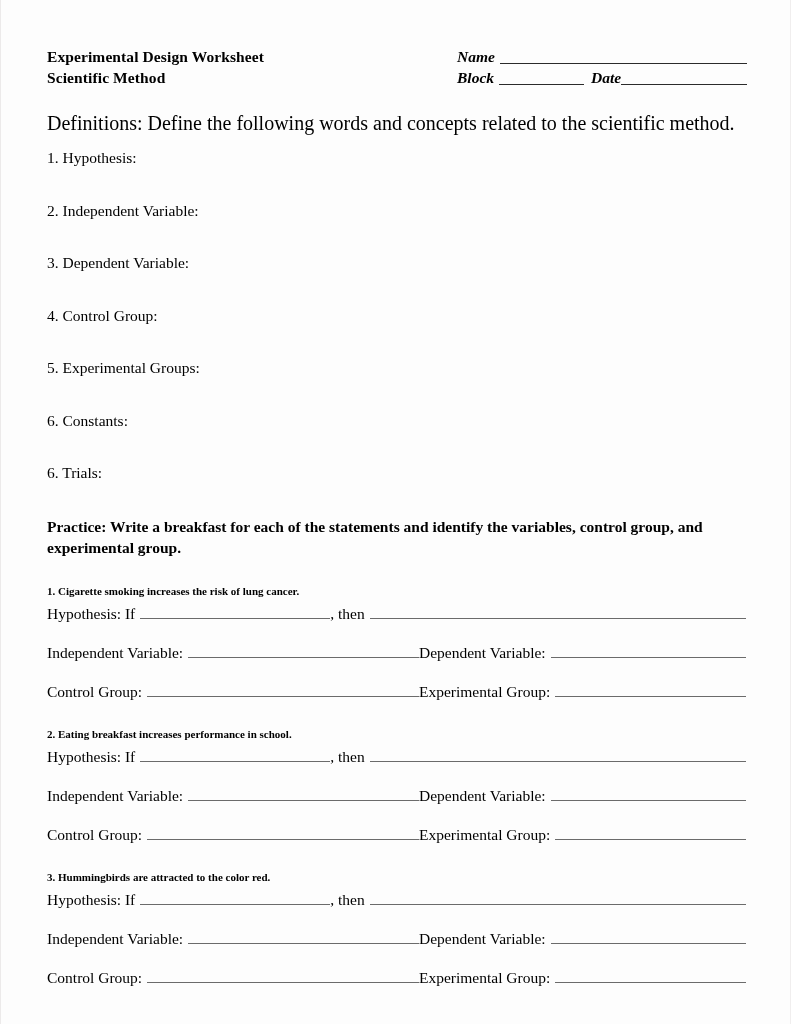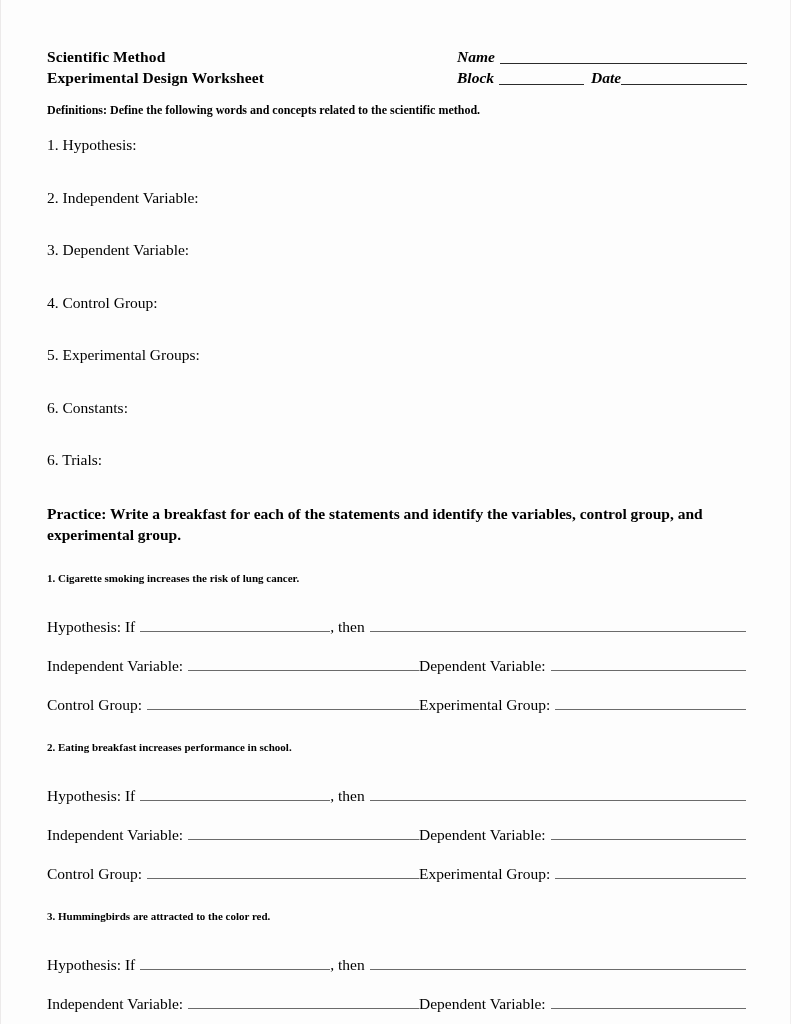--- a/index.html
+++ b/index.html
@@ -62,24 +62,24 @@
     display: inline-block;
     border-bottom: 1.4px solid #2b2b2b;
     height: 13px;
     flex: 0 0 auto;
   }
   .rule.grow { flex: 1 1 auto; }
   .rule.thin { border-bottom-width: 1.15px; border-bottom-color: #555; }
 
   
   .section-head {
-    font-weight: bold;
-    font-size: 12px;
-    line-height: 21px;
-    margin-top: 8px;
+    font-weight: normal;
+    font-size: 20px;
+    line-height: 21px;
+    margin-top: 21px;
   }
   .def-list { margin-top: 14px; }
   .def-row {
     display: flex;
     align-items: baseline;
     font-size: 15.5px;
     line-height: 20px;
     margin-bottom: 19.5px;
     white-space: nowrap;
     flex-direction: column;
@@ -97,21 +97,21 @@
     line-height: 21.5px;
     margin-top: 9px;
     width: 665px;
   }
   .prompt {
     font-weight: bold;
     font-size: 11px;
     line-height: 21px;
     margin-top: 22px;
   }
-  .qblock { margin-top: 28px; text-align: right; }
+  .qblock { margin-top: 2px; text-align: right; }
   .qrow {
     display: flex;
     align-items: baseline;
     font-size: 15.5px;
     line-height: 20px;
     margin-bottom: 19px;
     white-space: nowrap;
   }
   .qrow .lbl { padding-right: 5px; }
   .qrow .sep { padding: 0 5px 0 0; }
@@ -135,22 +135,22 @@
   .hyp-first { flex: 0 0 190px; }
 </style>
 </head>
 <body>
 
 <div class="page">
   <div class="sheet">
 
     <div class="header">
       <div class="title-block">
+        <div>Experimental Design Worksheet</div>
         <div>Scientific Method</div>
-        <div>Experimental Design Worksheet</div>
       </div>
 
       <div class="name-block">
         <div class="name-row">
           <span class="lbl">Name</span>
           <span class="rule grow"></span>
         </div>
         <div class="name-row">
           <span class="lbl">Block</span>
           <span class="rule" style="width:85px"></span>

